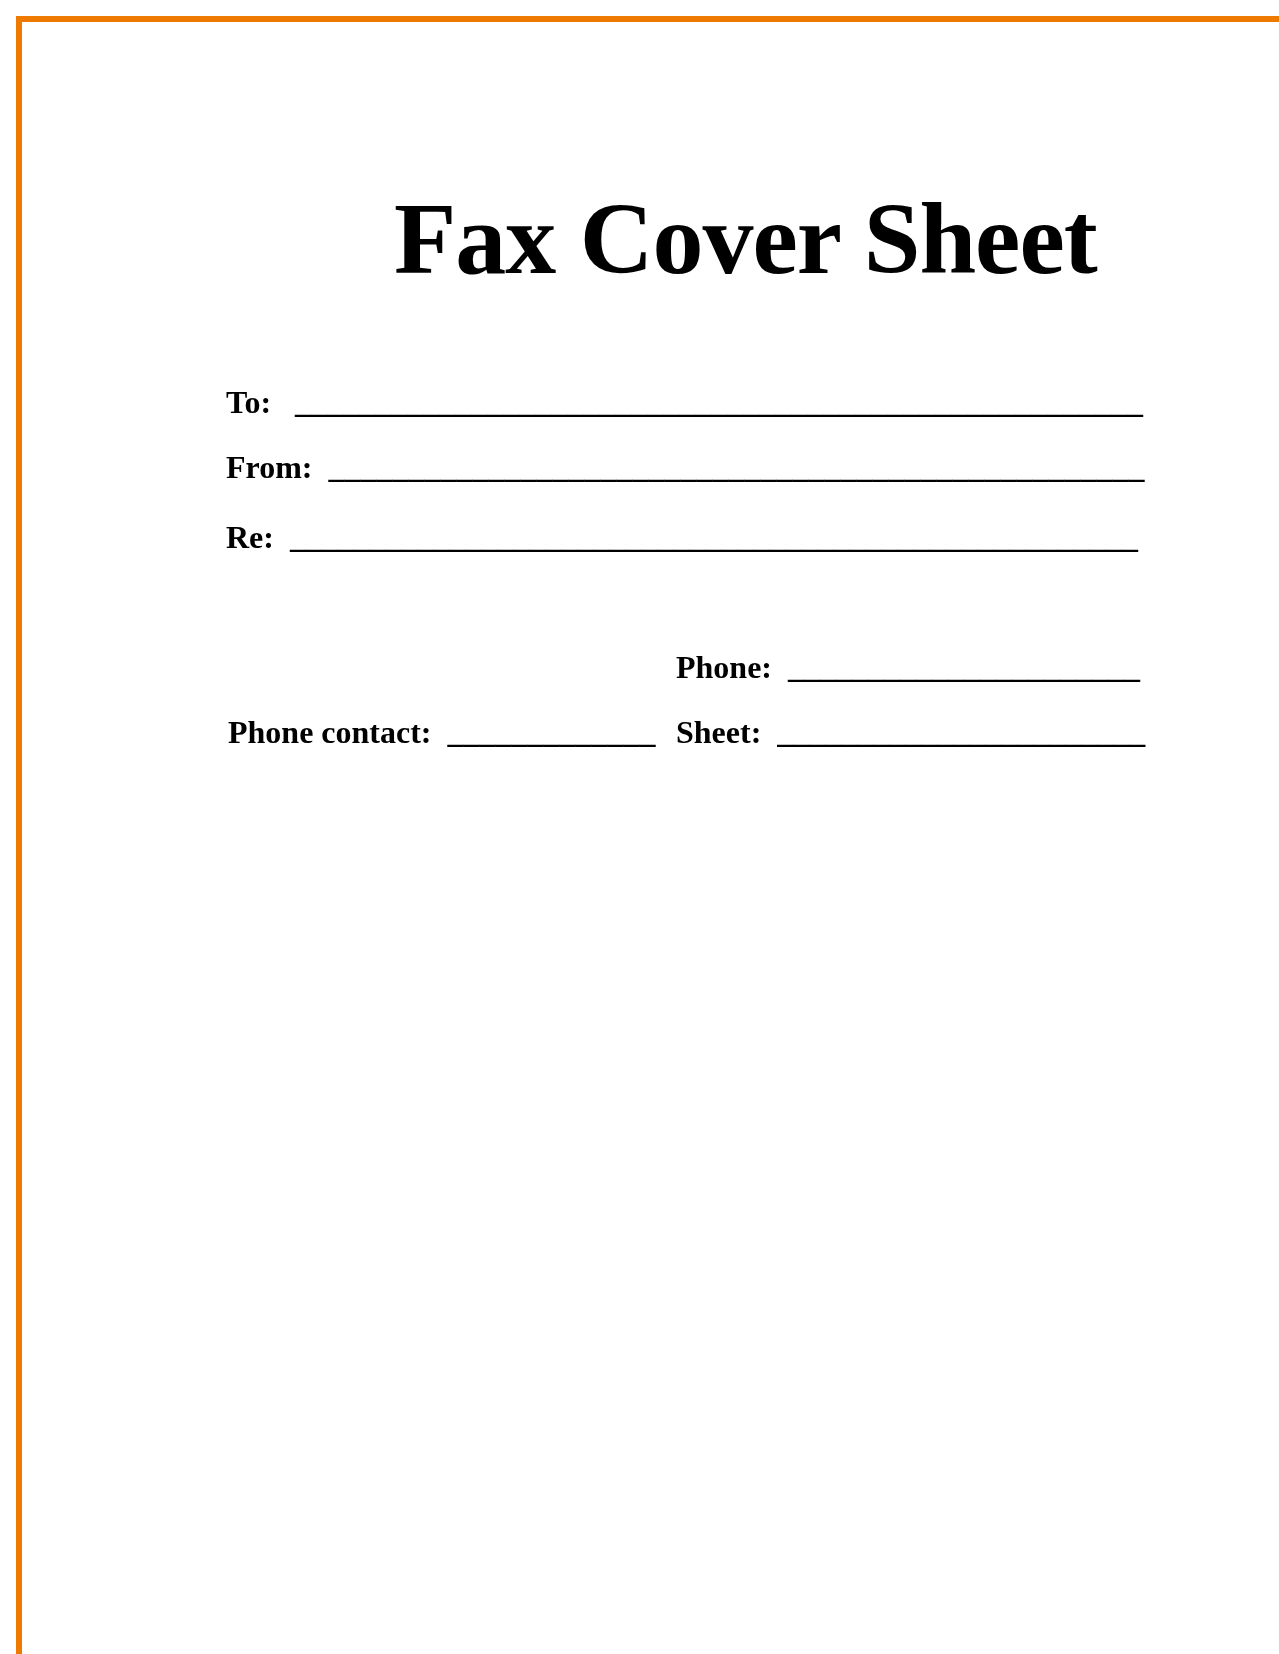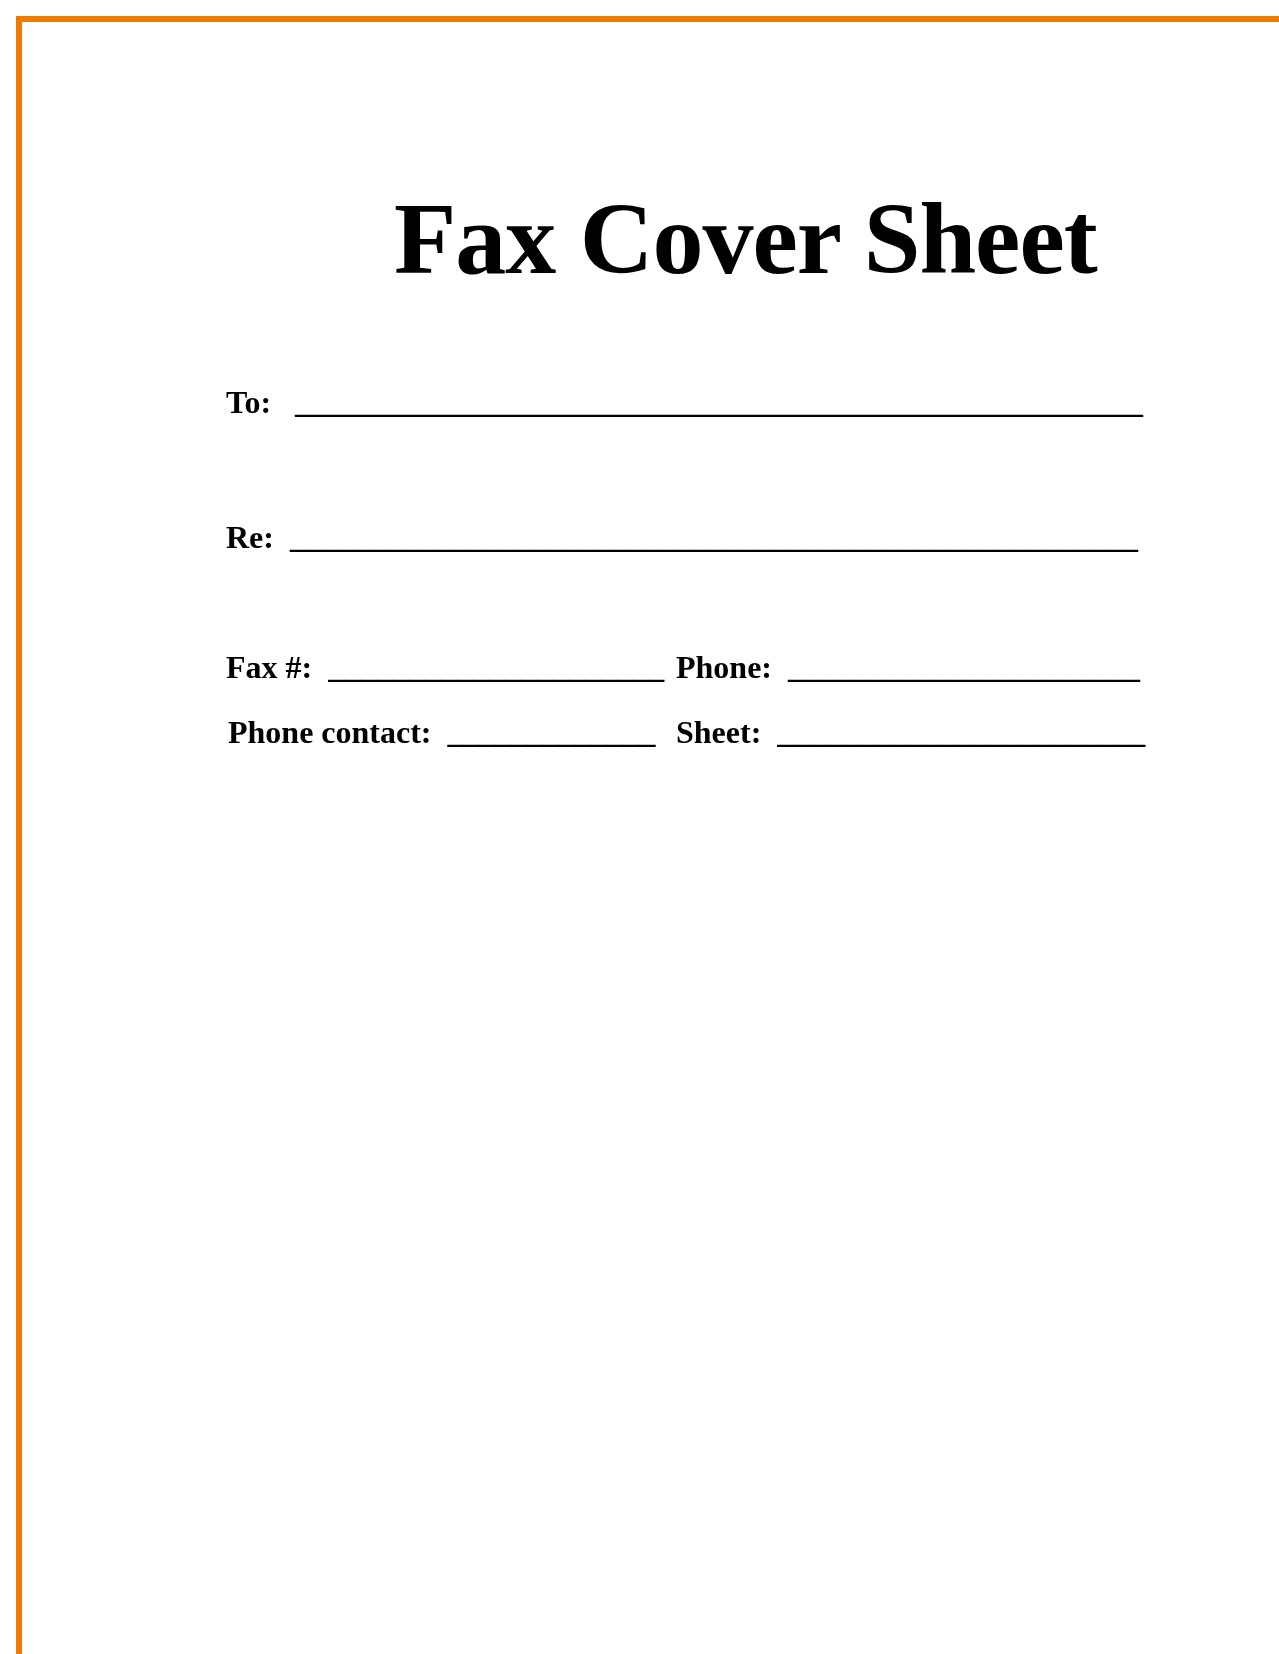--- a/index.html
+++ b/index.html
@@ -47,24 +47,24 @@
 </style>
 </head>
 <body>
 
 <div class="page">
 
   <h1 class="title">Fax Cover Sheet</h1>
 
   <div class="row row-to"><span class="label">To: </span><span class="blank">_____________________________________________________</span></div>
 
+  <div class="row row-from"><span class="label">From:</span><span class="blank">___________________________________________________</span></div>
 
   <div class="row row-re"><span class="label">Re:</span><span class="blank">_____________________________________________________</span></div>
 
-  <div class="row row-fax"><span class="label">Fax #:</span><span class="blank">_____________________</span></div>
 
   <div class="row row-pages"><span class="label">Phone:</span><span class="blank">______________________</span></div>
 
   <div class="row row-phone"><span class="label">Phone contact:</span><span class="blank">_____________</span></div>
 
   <div class="row row-date"><span class="label">Sheet:</span><span class="blank">_______________________</span></div>
 
 </div>
 
 </body></html>

